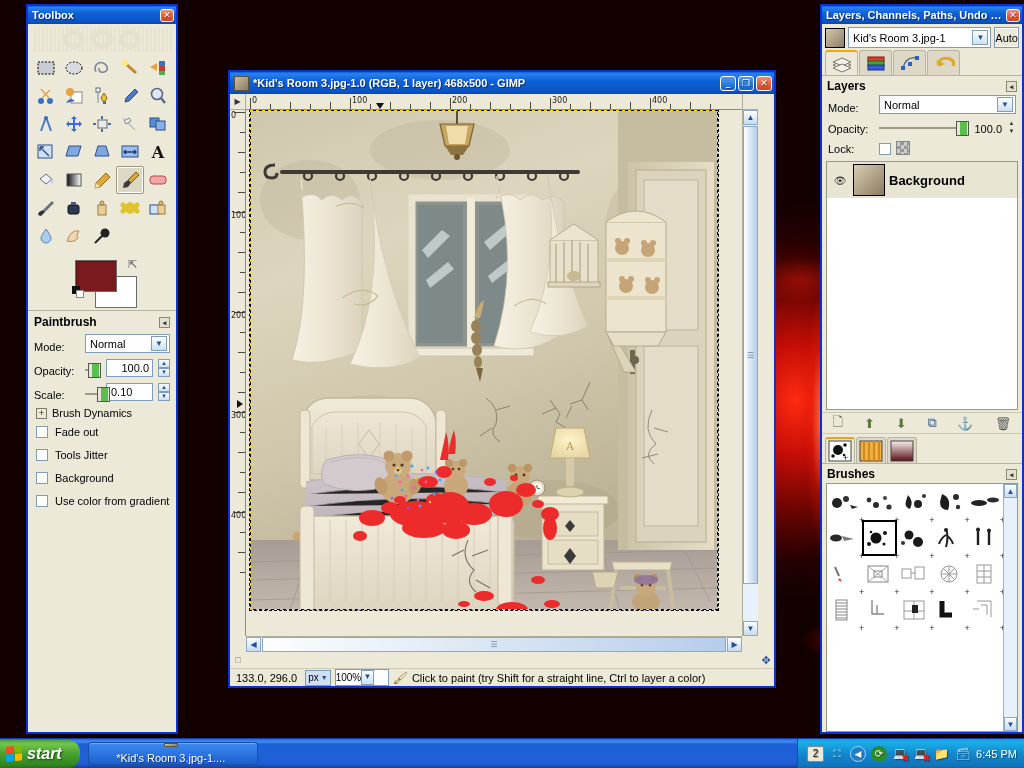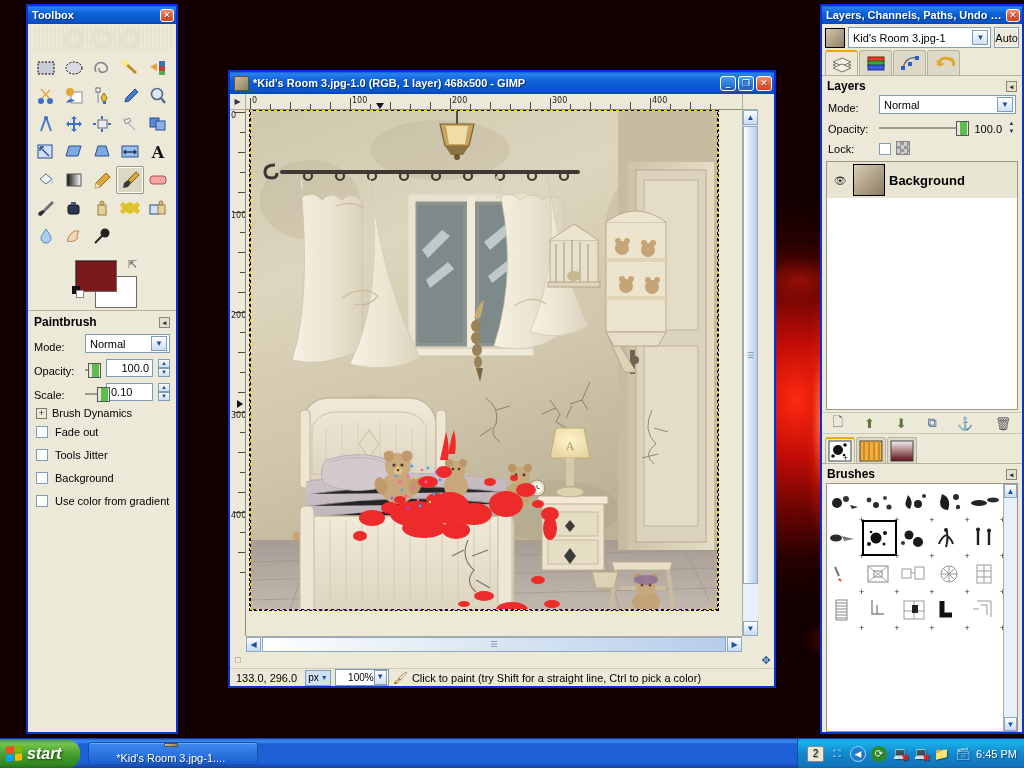--- a/index.html
+++ b/index.html
@@ -124,21 +124,21 @@
      background-size: 100% 1px, 1px 100%, 100% 1px, 1px 100%;
      background-position: 0 0, 0 0, 0 100%, 100% 0;
      background-repeat: no-repeat; }
   .scroll-v { position: absolute; right: 16px; top: 16px; bottom: 32px; width: 16px; background: #e8f0fb; border-left:1px solid #b0ad99;}
   .scroll-h { position: absolute; left: 16px; right: 32px; bottom: 16px; height: 16px; background: #e8f0fb; border-top:1px solid #b0ad99;}
   .sb-btn { background: linear-gradient(to bottom,#fdfefe,#c7dbf2); border:1px solid #8ca9c9; color:#1c4f9c; font-size:8px; display:flex;align-items:center;justify-content:center;}
   .sb-thumb { background: linear-gradient(to right,#fdfefe,#b6cdeb); border:1px solid #8ca9c9; display:flex;align-items:center;justify-content:center;color:#6f87a6;font-size:8px;}
   .iw-status { height: 18px; background: #ece9d8; display:flex; align-items:center; gap:4px; padding: 0 2px; border-top:1px solid #cfcbb6; font-size:11px;}
   .sb-pos { padding: 0 4px; font-size:11px; min-width:66px;}
   .unitbox { height: 16px; background:#cfe0f2; border:1px solid #7f9db9; display:flex;align-items:center;padding:0 2px; font-size:10px; gap:2px;}
-  .zoombox { width:54px; height:17px; background:#fff; border:1px solid #7f9db9; display:flex;align-items:center;justify-content:flex-end; font-size:10px; padding-right:1px;}
+  .zoombox { width:54px; height:17px; background:#fff; border:1px solid #7f9db9; display:flex;align-items:center;justify-content:flex-end; font-size:10px; padding-right:14px;}
   .bottom-left-corner { position:absolute; left:0; bottom:0; width:16px;height:16px;background:#ece9d8;}
 
   
   #dock { left: 820px; top: 4px; width: 204px; height: 730px; border-width: 2px; }
   #dock > .xp-title { height: 18px; }
   .dock-body { background: #ece9d8; height: calc(100% - 18px); display: flex; flex-direction: column; }
   .imgsel { display:flex; align-items:center; gap:3px; padding:3px 3px 2px 3px;}
   .imgsel .thumb { width:20px;height:20px;background:linear-gradient(135deg,#d4c6a8,#8d8068); border:1px solid #000;}
   .imgsel .fld { flex:1; height:21px; background:#fff; border:1px solid #7f9db9; display:flex;align-items:center;padding:0 2px 0 4px; font-size:11px;}
   .autobtn { height:21px; padding:0 0; background:#ece9d8; border:1px solid #7b9ab8; font-size:11px; display:flex;align-items:center; box-shadow: inset 0 0 0 1px #fff;}
@@ -919,21 +919,21 @@
     <span class="sb-pos">133.0, 296.0</span>
     <div class="unitbox">
       <span>px</span>
       <span style="font-size:7px;color:#1c4f9c;">▼</span>
     </div>
     <div class="zoombox">
       <span>100%</span>
       <span class="arrow-btn" style="height:15px;width:13px;line-height:12px;">▼</span>
     </div>
     <span style="font-size:12px;color:#8a6a2a;">🖌</span>
-    <span style="white-space:nowrap;overflow:hidden;">Click to paint (try Shift for a straight line, Ctrl to pick a color)</span>
+    <span style="white-space:nowrap;overflow:hidden;">Click to paint (try Shift for a straight line, Ctrl to layer a color)</span>
   </div>
 </div>
 
 <div class="xp-win" id="dock">
   <div class="xp-title">
     <span class="ttxt">Layers, Channels, Paths, Undo -...</span>
     <div class="btnbox">
         <div class="winbtn close sm">✕</div>
       </div>
   </div>

